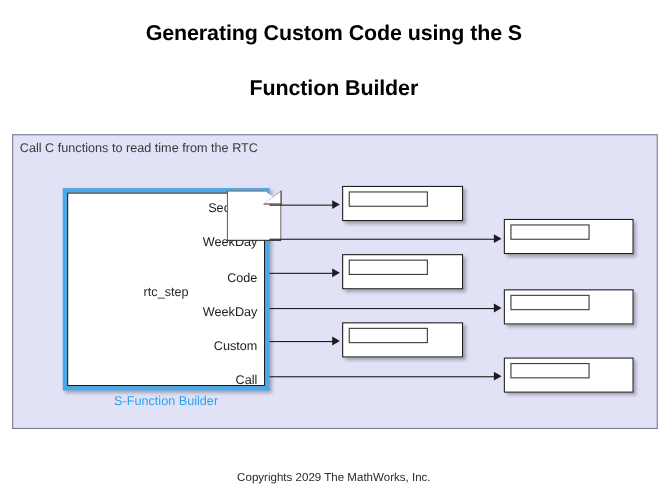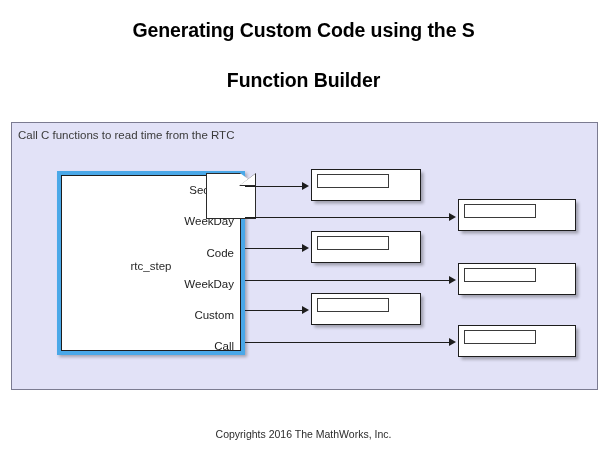--- a/index.html
+++ b/index.html
@@ -198,20 +198,21 @@
 
       <div class="port-label" style="top:8px">Seconds</div>
       <div class="port-label" style="top:39px">WeekDay</div>
       <div class="port-label" style="top:71px">Code</div>
       <div class="port-label" style="top:102px">WeekDay</div>
       <div class="port-label" style="top:133px">Custom</div>
       <div class="port-label" style="top:164px">Call</div>
     </div>
   </div>
 
+  <div id="sfb-label">S-Function Builder</div>
 
   <div id="overlap-note"></div>
   <div id="overlap-note-fold"></div>
   <div id="overlap-note-fold-inner"></div>
 
   <div class="sig-line" style="left:233px; top:63px;  width:58px;"></div>
   <div class="sig-arrow" style="left:290px; top:59px;"></div>
 
   <div class="sig-line" style="left:233px; top:125px; width:58px;"></div>
   <div class="sig-arrow" style="left:290px; top:121px;"></div>
@@ -247,13 +248,13 @@
   <div class="display-block" style="left:299px; top:170px; width:110px; height:32px;">
     <div class="display-inner"></div>
   </div>
 
   <div class="display-block" style="left:446px; top:202px; width:118px; height:32px;">
     <div class="display-inner"></div>
   </div>
 
 </div>
 
-<div id="footer-copyright">Copyrights 2016 The MathWorks, Inc.</div>
+<div id="footer-copyright">Copyrights 2029 The MathWorks, Inc.</div>
 
 </body></html>

